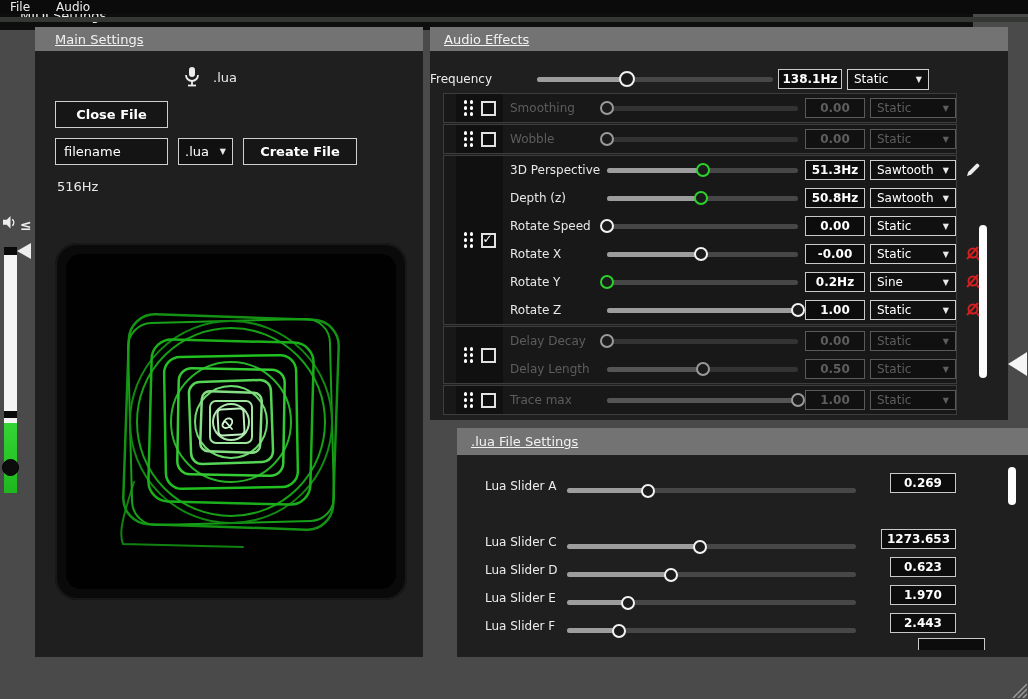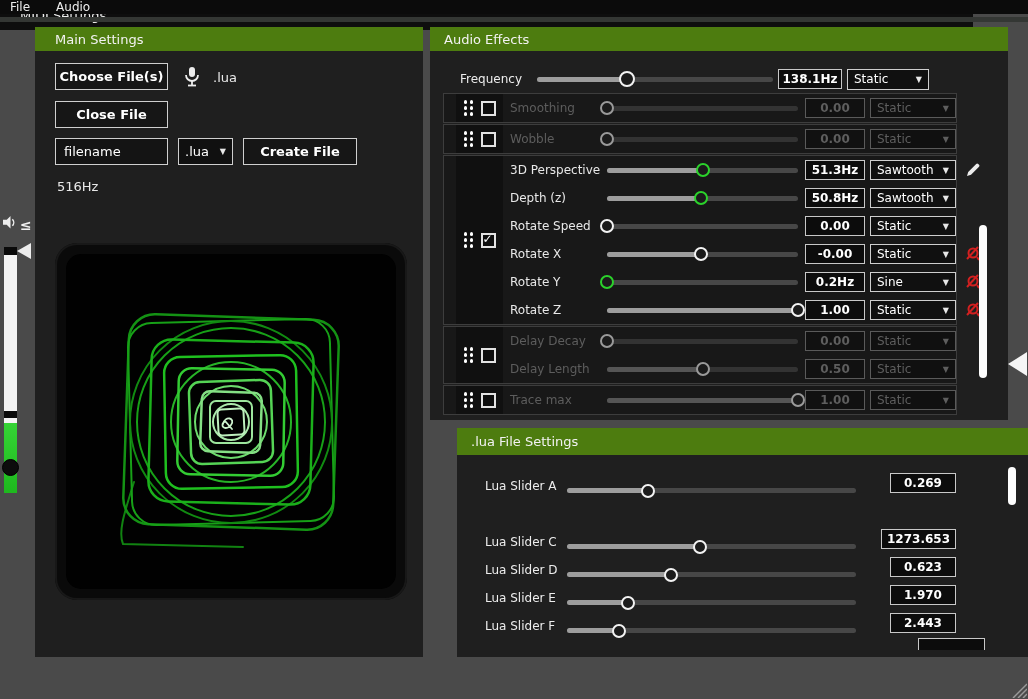--- a/index.html
+++ b/index.html
@@ -8,22 +8,22 @@
 
   
   .menubar { position:absolute; left:0; top:0; width:1028px; height:14px;
              background:#0b0b0b; display:flex; align-items:center; gap:26px;
              padding-left:10px; font-size:12px; z-index:5; }
   .menubar .mitem { cursor:default; }
   .topstrip { position:absolute; left:0; top:17px; width:1028px; height:5px; background:#343734; }
 
   
   .panel { position:absolute; background:#1f1f1f; }
-  .phead { height:24px; background:#4d7c0f; display:flex; align-items:center;
-           font-size:13px; color:#f2f2f2; }
+  .phead { height:24px; background:#737373; display:flex; align-items:center;
+           font-size:13px; color:#f2f2f2;text-decoration:underline; }
 
   
   #main-settings { left:35px; top:27px; width:388px; height:630px; }
   #main-settings .phead { padding-left:20px; }
   .btn { position:absolute; background:#161616; border:1px solid #cfcfcf; color:#fff;
          font-size:13px; font-weight:600; display:flex; align-items:center; justify-content:center;
          cursor:pointer; font-family:inherit; }
   .tinput { position:absolute; background:#141414; border:1px solid #cfcfcf; color:#fff;
             font-size:13px; padding-left:8px; font-family:inherit; }
   .dropdown { background:#101010; border:1px solid #cfcfcf; color:#fff; font-size:12px;
@@ -37,21 +37,21 @@
   .scope-inner { position:absolute; left:11px; top:11px; right:11px; bottom:11px;
                  background:#010101; border-radius:15px; display:flex;
                  align-items:center; justify-content:center; overflow:hidden; }
 
   
   #audio-effects { left:430px; top:27px; width:578px; height:393px; }
   #audio-effects .phead { padding-left:14px; }
 
   .freq-row { position:absolute; left:0; top:38px; width:578px; height:28px;
               display:flex; align-items:center; }
-  .freq-row .flabel { width:107px; padding-left:30px; font-size:12px; }
+  .freq-row .flabel { width:107px; font-size:12px; }
   .freq-row .slider { width:236px; }
   .freq-row .vbox  { margin-left:5px; width:64px; }
   .freq-row .dropdown { margin-left:5px; width:82px; height:21px; }
 
   .effects-list { position:absolute; left:13px; top:66px; width:545px; height:322px; overflow:hidden; }
   .egroup { display:flex; border:1px solid #3d3d3d; background:#181818; margin-bottom:1px;
             width:514px; position:relative;padding-left:12px; }
   .gleft { width:47px; background:#101010; display:flex; align-items:center; justify-content:center;
            gap:7px; flex:0 0 47px; }
   .grows { flex:1; }
@@ -154,21 +154,20 @@
   <div class="vseg" style="height:5px;background:#f4f4f4"></div>
   <div class="vseg" style="height:70px;background:linear-gradient(#35d435,#1eb81e)"></div>
   <div class="vol-thumb"></div>
 </div>
 
 <div class="panel" id="main-settings">
   <div class="phead">
     <span>Main Settings</span>
   </div>
 
-  <button class="btn" style="left:20px;top:36px;width:113px;height:27px">Choose File(s)</button>
 
   <span style="position:absolute;left:147px;top:39px">
     <svg width="20" height="22" viewBox="0 0 20 22">
         <g stroke="#ededed" fill="#ededed">
           <rect x="7" y="1" width="6" height="10" rx="3" stroke="none"></rect>
           <path d="M4,9 a6,6 0 0 0 12,0" fill="none" stroke-width="1.8"></path>
           <line x1="10" y1="15" x2="10" y2="19" stroke-width="1.8"></line>
           <line x1="6" y1="19.5" x2="14" y2="19.5" stroke-width="1.8"></line>
         </g>
       </svg>

